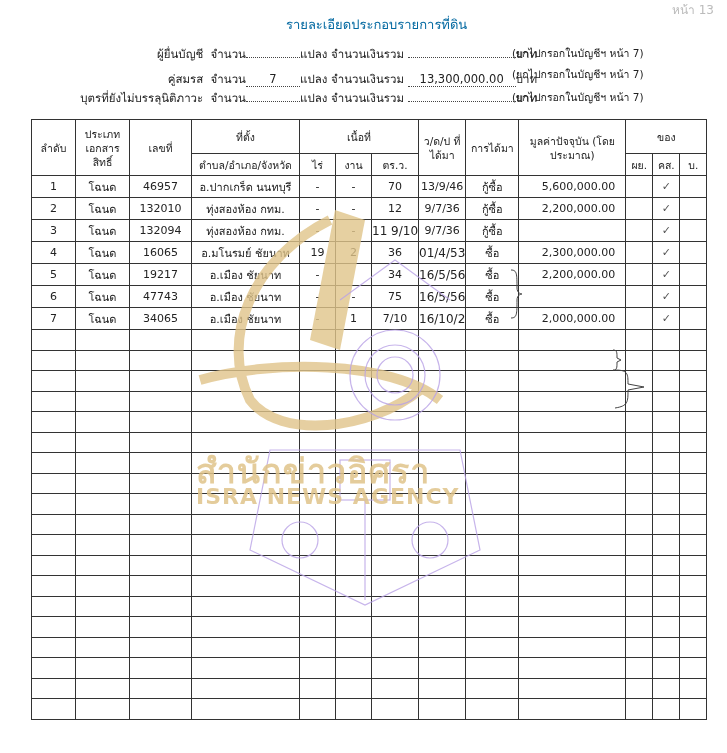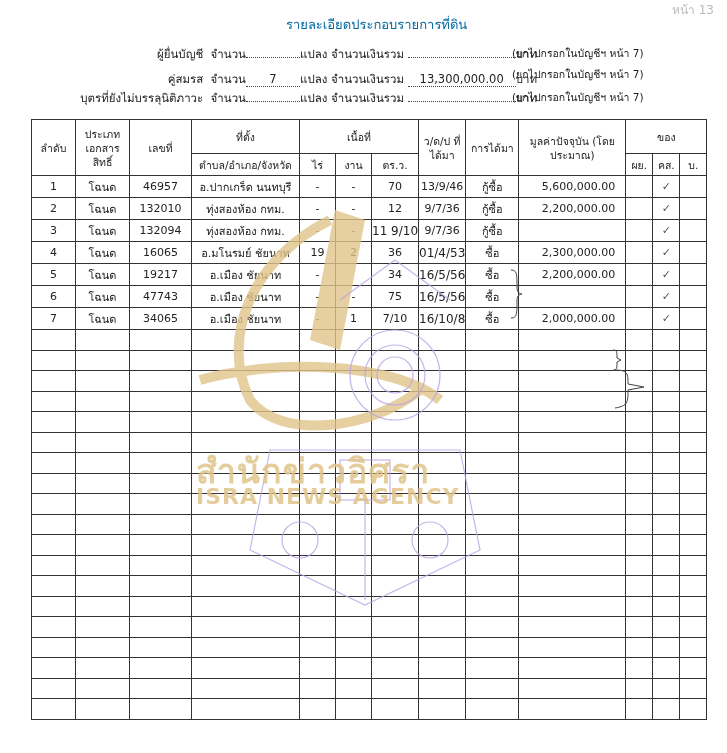--- a/index.html
+++ b/index.html
@@ -179,21 +179,21 @@
         <td></td>
       </tr>
       <tr style="height: 22px;">
         <td>7</td>
         <td>โฉนด</td>
         <td>34065</td>
         <td>อ.เมือง ชัยนาท</td>
         <td class="dash-r">-</td>
         <td class="dash-r">1</td>
         <td>7/10</td>
-        <td class="small">16/10/8</td>
+        <td class="small">16/10/2</td>
         <td>ซื้อ</td>
         <td class="num">2,000,000.00</td>
         <td></td>
         <td class="check">✓</td>
         <td></td>
       </tr>
       <tr style="height: 20.5px;">
         <td></td>
         <td></td>
         <td></td>

